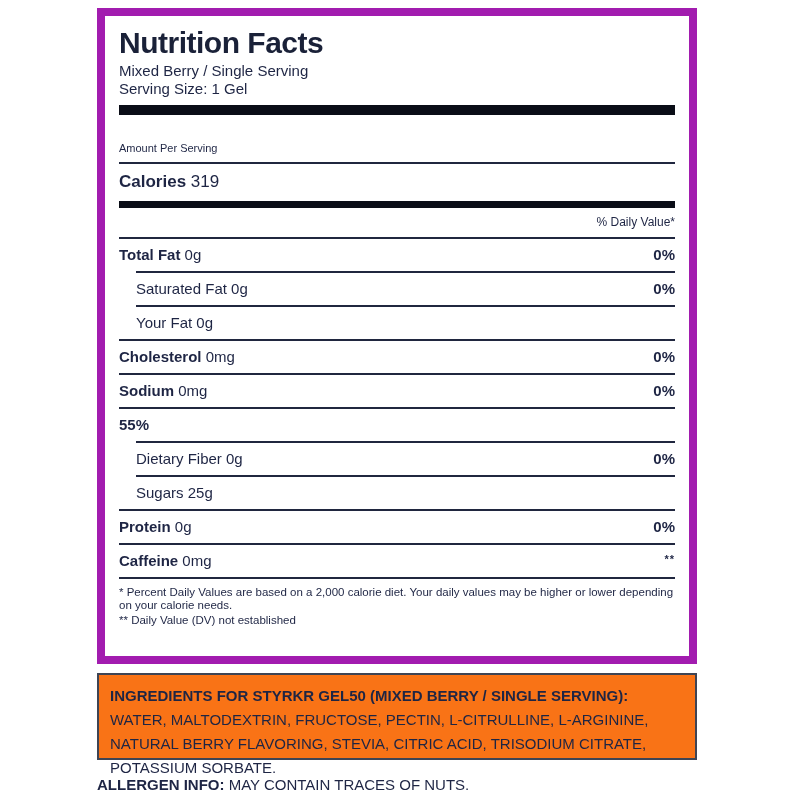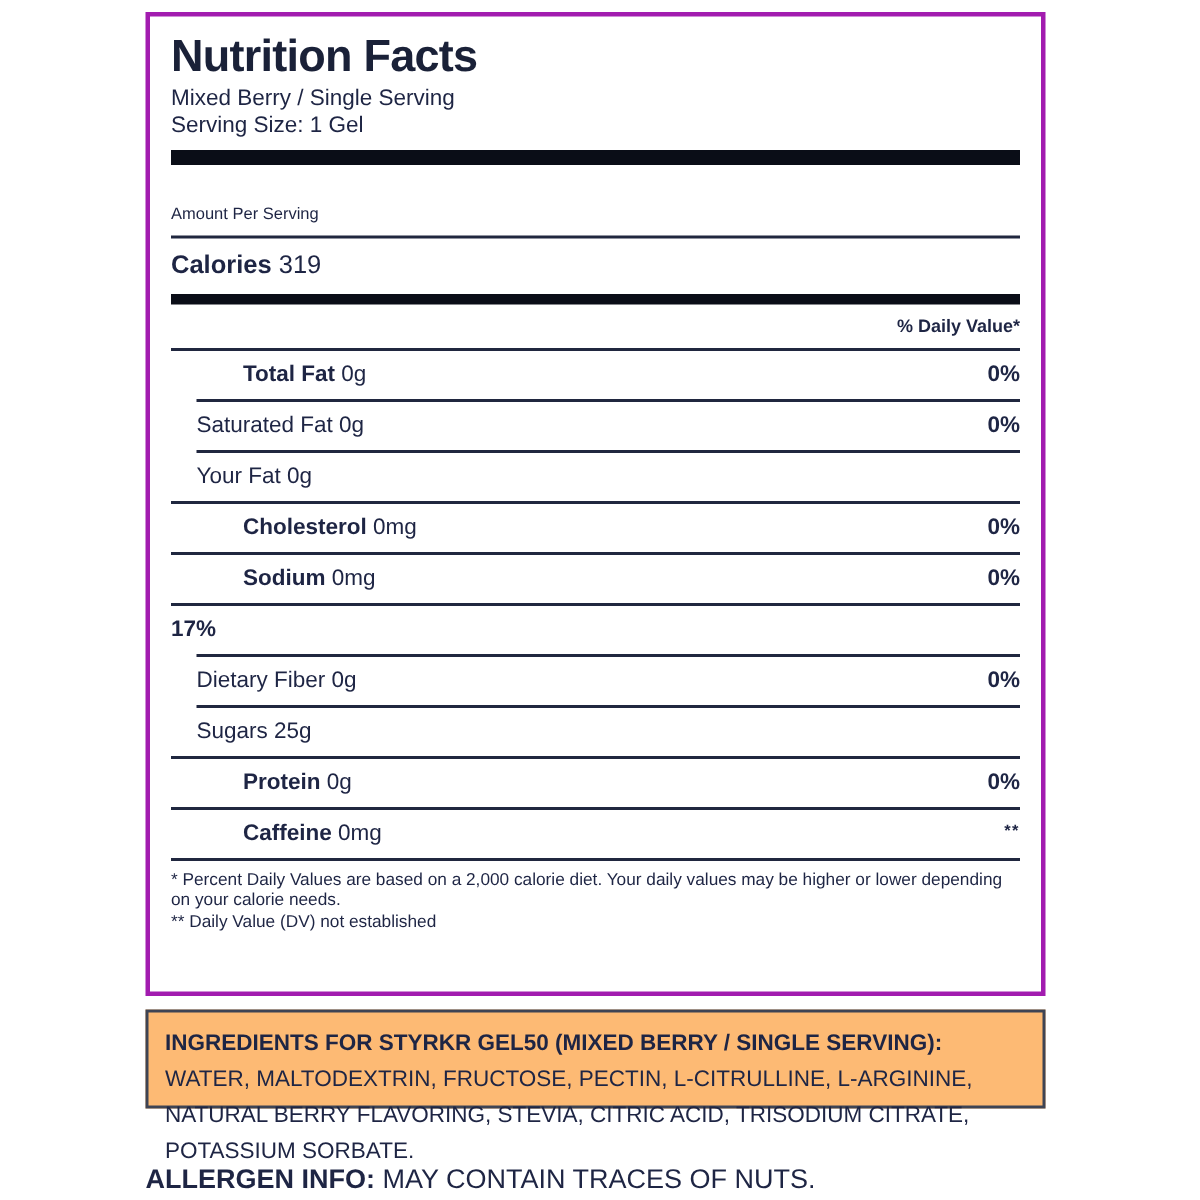--- a/index.html
+++ b/index.html
@@ -3,59 +3,59 @@
 <meta charset="utf-8">
 <style>
   html,body{margin:0;padding:0;}
   body{
     width:800px;height:800px;position:relative;background:#ffffff;
     font-family:"Liberation Sans", sans-serif;color:#1e2544;
     -webkit-font-smoothing:antialiased;
   }
   .facts-box{
     position:absolute;left:97px;top:8px;width:600px;height:656px;
-    box-sizing:border-box;border:3px solid #a21caf;background:#fff;
+    box-sizing:border-box;border:8px solid #a21caf;background:#fff;
     padding:0 14px;
   }
   .nf-title{
     font-size:30px;font-weight:bold;letter-spacing:-0.5px;
     margin:10px 0 0 0;color:#1a2138;line-height:1.12;
   }
   .sub-line{font-size:15px;margin-top:3px;line-height:1.05;}
   .bar-heavy{background:#0a0d17;margin-top:8px;}
   .bar-h10{height:10px;}
   .bar-h7{height:7px;}
   .amount-per{font-size:11px;margin-top:28px;line-height:1.0;}
   .thin-rule{height:2px;background:#20273f;margin-top:8px;}
   .calories-row{font-size:17px;padding:9px 0 10px 0;line-height:1.05;}
   .calories-row .cal-label{font-weight:bold;}
   .dv-header{
-    text-align:right;font-size:12px;font-weight:bold;
+    text-align:right;font-size:12px;font-weight:normal;
     padding:8px 0 9px 0;border-bottom:2px solid #20273f;line-height:1.0;
   }
   .row{
     display:flex;justify-content:space-between;align-items:flex-start;
     font-size:15px;padding:7px 0;line-height:18px;
   }
   .row.indent{padding-left:17px;}
-  .row .b{font-weight:bold;margin-left:48px;}
+  .row .b{font-weight:bold;}
   .row .dv{font-weight:bold;white-space:pre;}
   .row .dv.small{font-size:11px;line-height:14px;letter-spacing:1px;}
   .divider{height:2px;background:#20273f;}
   .divider.indent{margin-left:17px;}
   .footnotes{padding-top:7px;font-size:11.5px;line-height:13px;}
   .footnotes .fn{margin:0 0 2px 0;}
   .ingredients-box{
-    position:absolute;left:97px;top:673px;width:600px;height:66px;
-    box-sizing:border-box;border:2px solid #3e4454;background:#fdba74;
+    position:absolute;left:97px;top:673px;width:600px;height:87px;
+    box-sizing:border-box;border:2px solid #3e4454;background:#f97316;
     padding:9px 11px;font-size:15px;line-height:24px;
   }
   .ingredients-box .ing-head{font-weight:bold;}
   .allergen-line{
-    position:absolute;left:97px;top:777px;width:600px;font-size:18px;line-height:1.1;
+    position:absolute;left:97px;top:777px;width:600px;font-size:15px;line-height:1.1;
   }
   .allergen-line .al-head{font-weight:bold;}
 </style>
 </head>
 <body>
 
 <div class="facts-box">
   <div class="nf-title">Nutrition Facts</div>
   <div class="sub-line">Mixed Berry / Single Serving</div>
   <div class="sub-line">Serving Size: 1 Gel</div>
@@ -94,21 +94,21 @@
         <span><span class="b">Cholesterol</span><span> 0mg</span></span>
         <span class="dv">0%</span>
       </div>
       <div class="divider"></div>
       <div class="row">
         <span><span class="b">Sodium</span><span> 0mg</span></span>
         <span class="dv">0%</span>
       </div>
       <div class="divider"></div>
       <div class="row">
-        <span class="dv">17%</span>
+        <span class="dv">55%</span>
       </div>
       <div class="divider indent"></div>
       <div class="row indent">
         <span><span>Dietary Fiber</span><span> 0g</span></span>
         <span class="dv">0%</span>
       </div>
       <div class="divider indent"></div>
       <div class="row indent">
         <span><span>Sugars</span><span> 25g</span></span>
         <span class="dv"></span>

